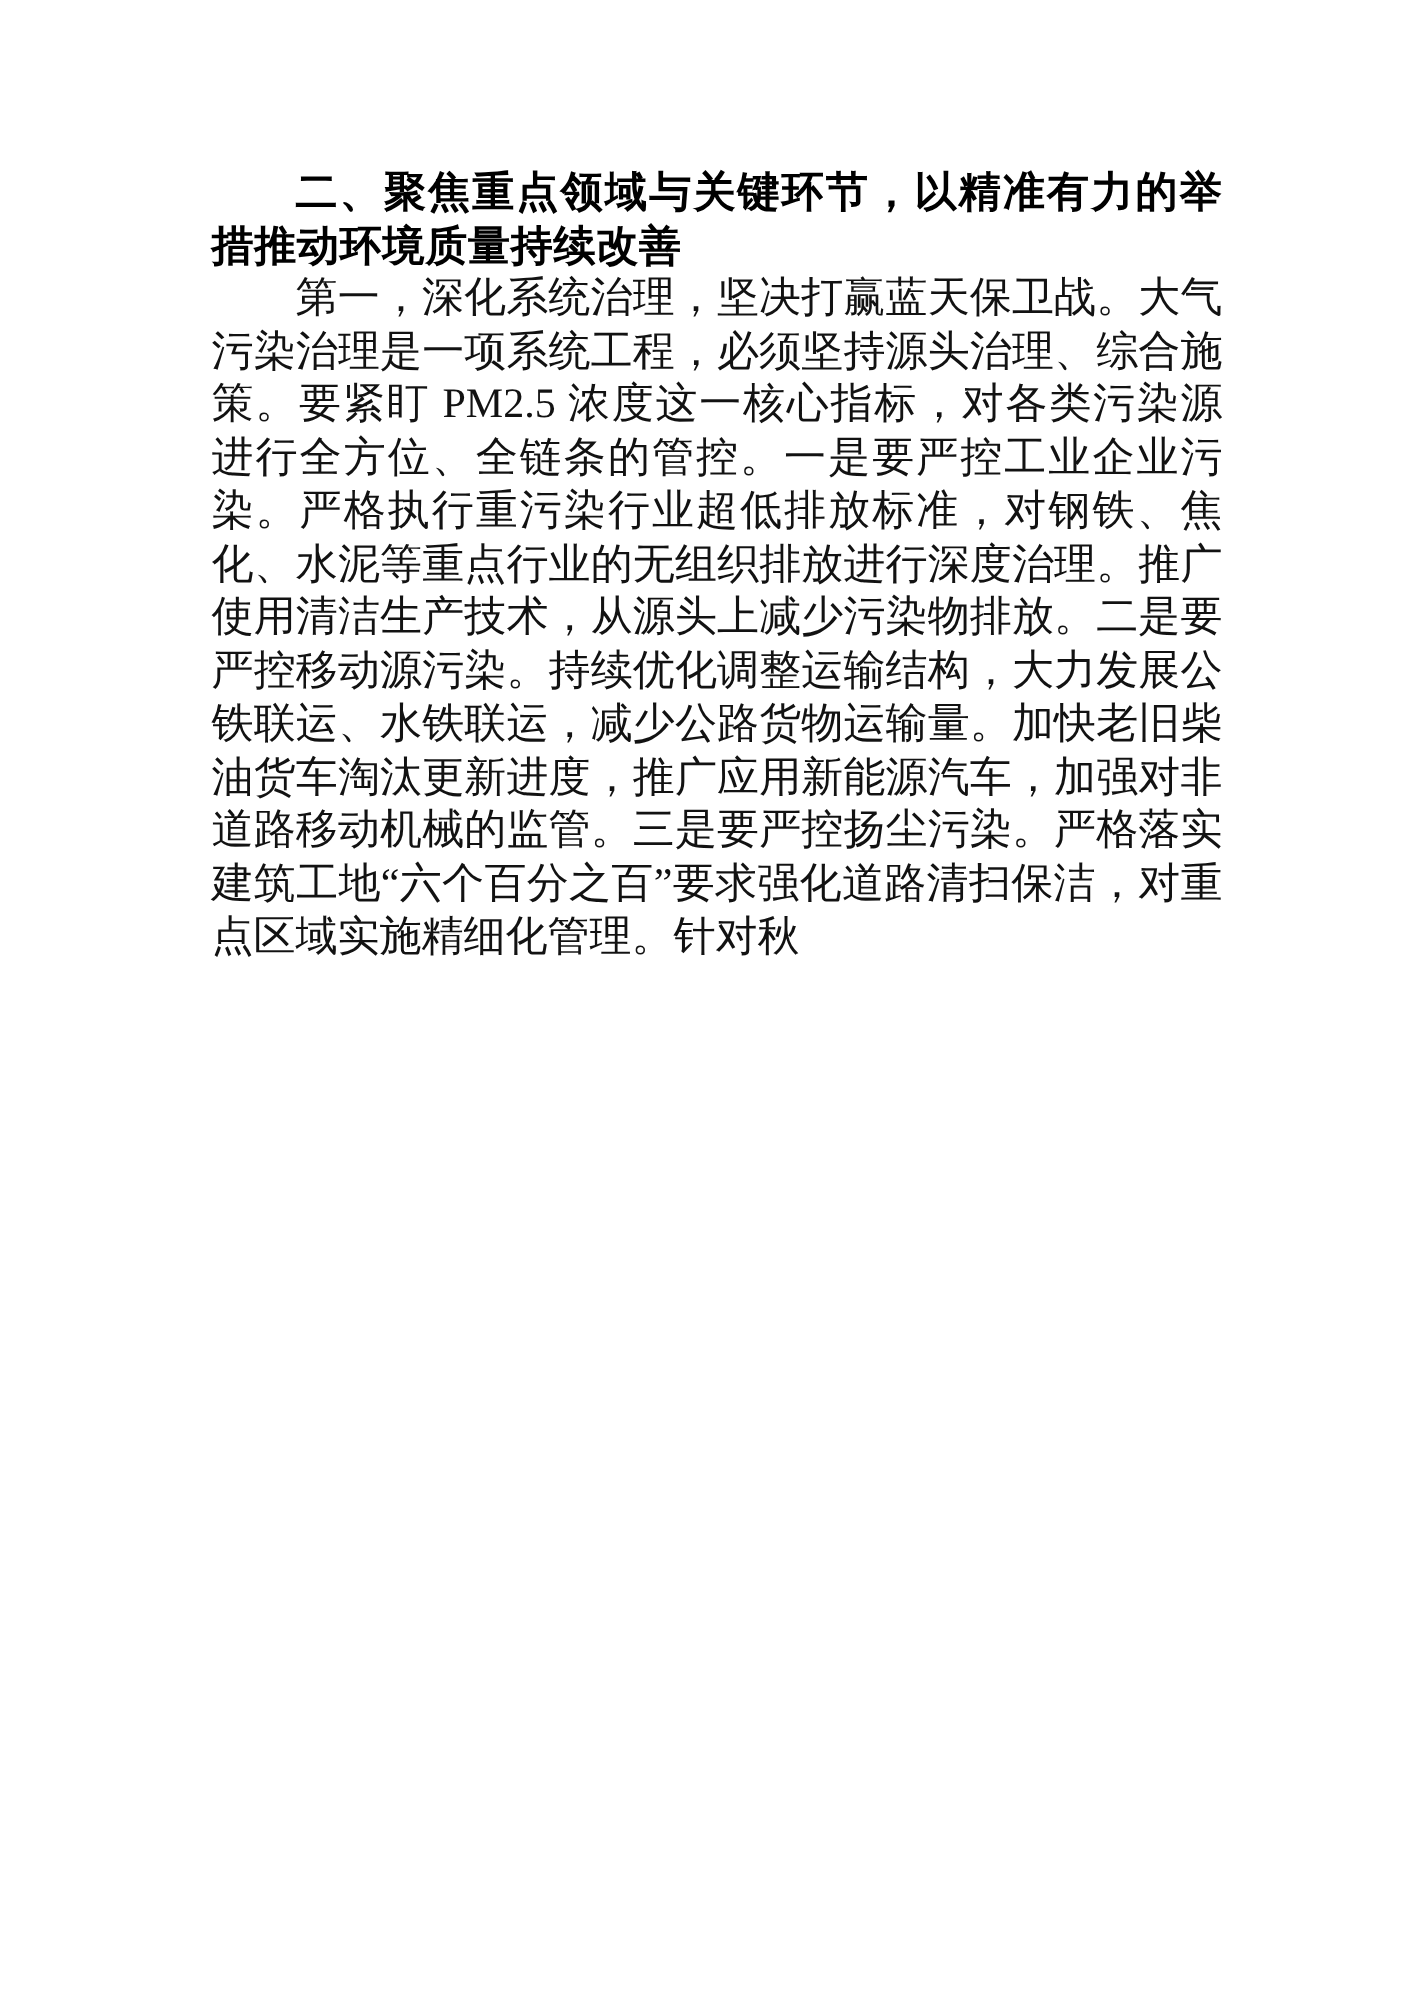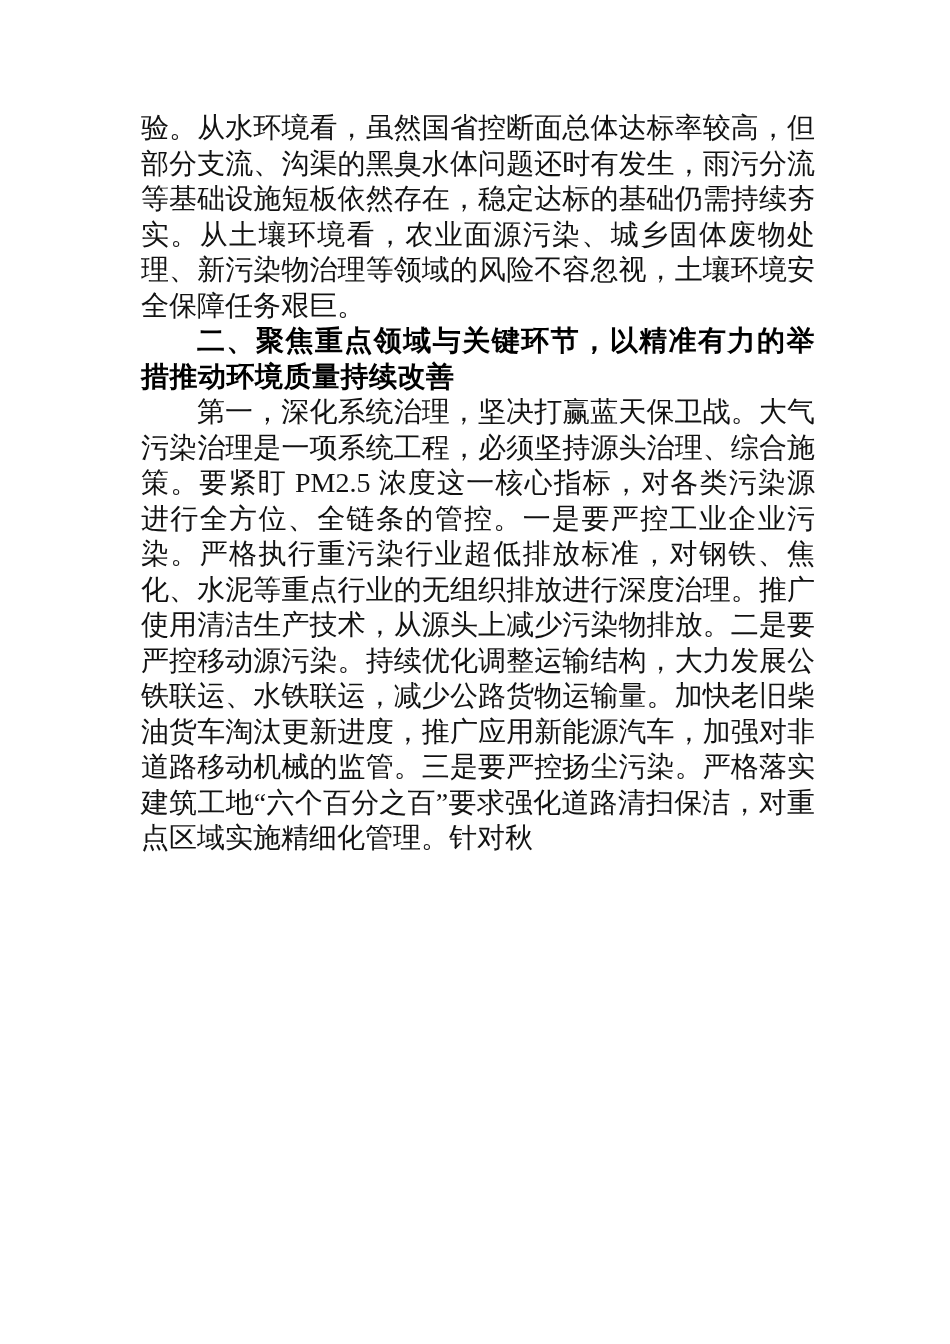--- a/index.html
+++ b/index.html
@@ -40,17 +40,16 @@
   }
   .text-block p.indent {
     text-indent: 2em;
   }
 </style>
 </head>
 <body>
 
 <div class="page">
   <div class="text-block">
-      <p class="body">验。从水环境看，虽然国省控断面总体达标率较高，但部分支流、沟渠的黑臭水体问题还时有发生，雨污分流等基础设施短板依然存在，稳定达标的基础仍需持续夯实。从土壤环境看，农业面源污染、城乡固体废物处理、新污染物治理等领域的风险不容忽视，土壤环境安全保障任务艰巨。</p>
       <p class="heading indent">二、聚焦重点领域与关键环节，以精准有力的举措推动环境质量持续改善</p>
       <p class="body indent">第一，深化系统治理，坚决打赢蓝天保卫战。大气污染治理是一项系统工程，必须坚持源头治理、综合施策。要紧盯 PM2.5 浓度这一核心指标，对各类污染源进行全方位、全链条的管控。一是要严控工业企业污染。严格执行重污染行业超低排放标准，对钢铁、焦化、水泥等重点行业的无组织排放进行深度治理。推广使用清洁生产技术，从源头上减少污染物排放。二是要严控移动源污染。持续优化调整运输结构，大力发展公铁联运、水铁联运，减少公路货物运输量。加快老旧柴油货车淘汰更新进度，推广应用新能源汽车，加强对非道路移动机械的监管。三是要严控扬尘污染。严格落实建筑工地“六个百分之百”要求强化道路清扫保洁，对重点区域实施精细化管理。针对秋</p>
     </div>
 </div>
 
 </body></html>

